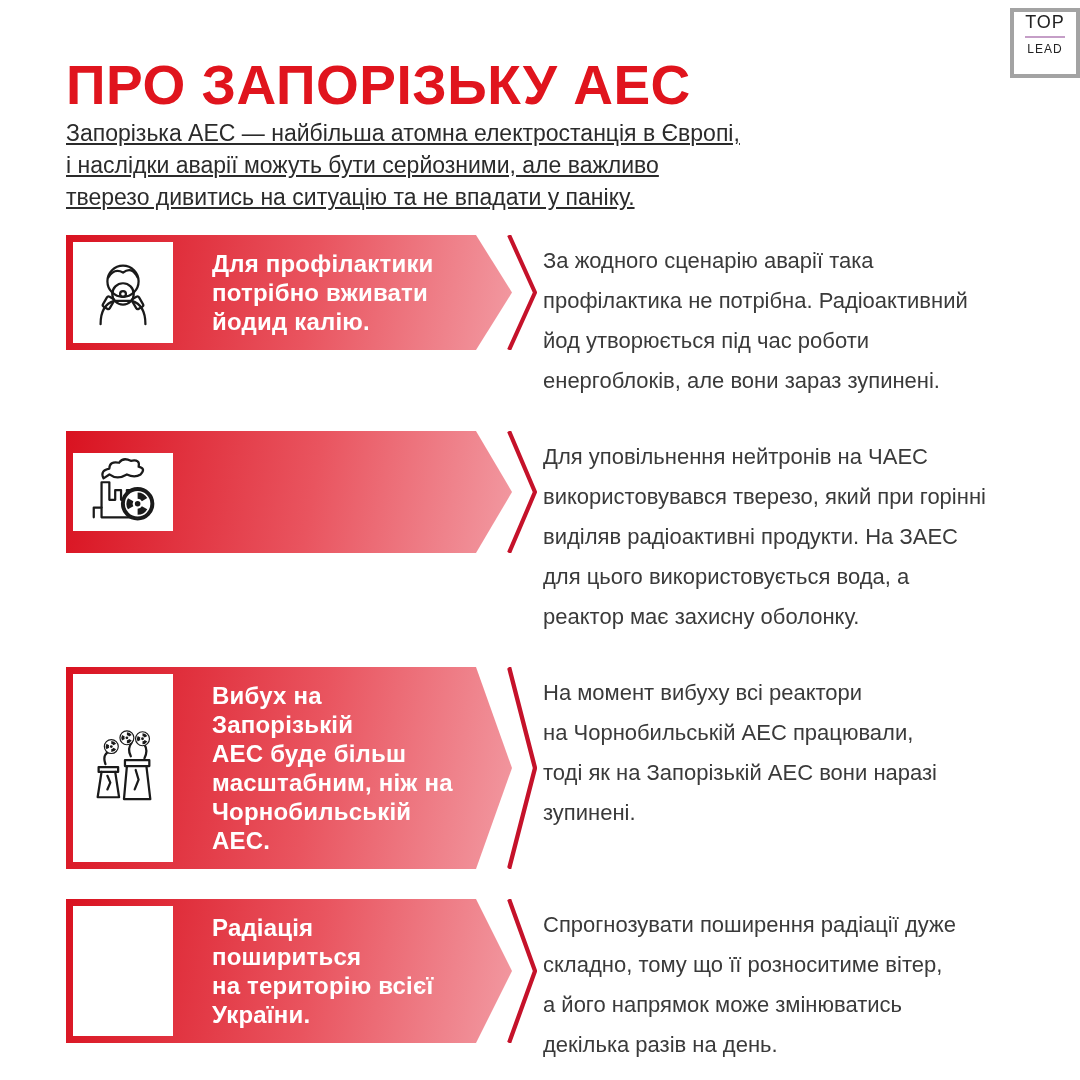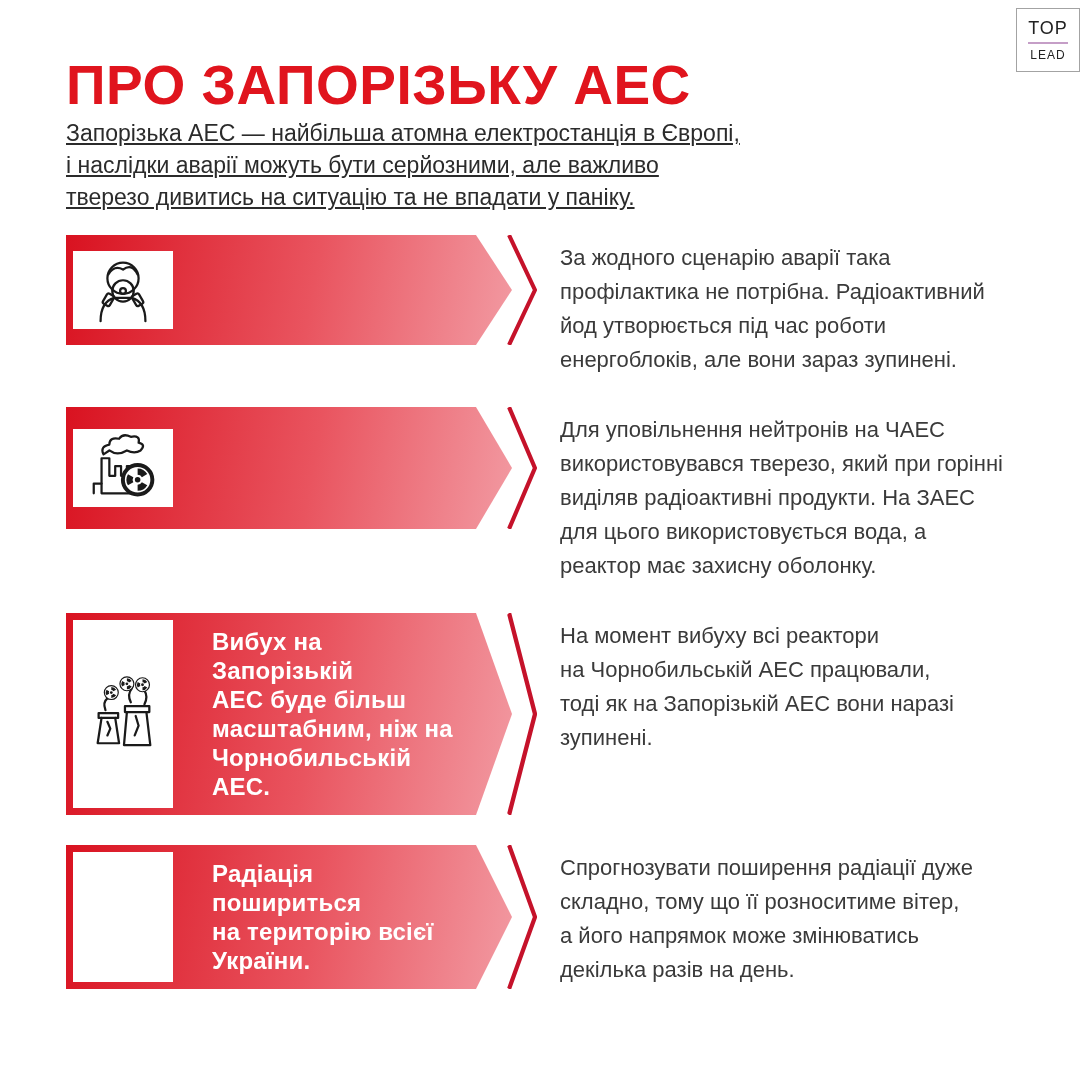--- a/index.html
+++ b/index.html
@@ -6,22 +6,22 @@
   body{
     width:1080px;height:1080px;overflow:hidden;background:#ffffff;
     font-family:"Liberation Sans", sans-serif;color:#1a1a1a;position:relative;
   }
   .canvas{padding:54px 66px 0 66px;position:relative;width:948px;}
 
   
   .title{font-weight:900;font-size:55px;line-height:63px;letter-spacing:.5px;color:#111;}
   .title .line2{color:#e0141d;}
   .brandbox{
-    position:absolute;top:8px;right:0;width:62px;height:62px;border:1px solid #a3a3a3;
-    background:#fff;display:flex;flex-direction:column;align-items:center;justify-content:center;
+    position:absolute;top:8px;right:0;width:62px;height:62px;border:4px solid #a3a3a3;
+    background:#fff;display:flex;flex-direction:column;align-items:center;justify-content:flex-start;
   }
   .brandbox .t{font-size:18px;letter-spacing:1px;color:#222;}
   .brandbox .sep{width:40px;border-top:2px solid #c59ec7;margin:3px 0 4px 0;}
   .brandbox .l{font-size:12px;letter-spacing:1px;color:#222;}
 
   
   .intro{font-size:23px;line-height:32px;color:#2b2b2b;white-space:pre-line;text-decoration:underline;}
 
   
   .colheads{display:flex;margin-top:46px;}
@@ -41,21 +41,21 @@
   .banner-content{position:relative;display:flex;align-items:center;width:100%;z-index:1;}
   .icon-box{
     width:100px;margin:7px;background:#ffffff;display:flex;align-items:center;justify-content:center;
     align-self:stretch;flex-shrink:0;
   }
   .myth-text{
     padding:14px 46px 14px 32px;color:#ffffff;font-weight:bold;font-size:24px;line-height:29px;
     white-space:pre-line;letter-spacing:.2px;
   }
   .truth-text{
-    margin-left:48px;width:460px;padding-top:6px;font-size:22px;line-height:34px;color:#3a3a3a;
+    margin-left:31px;width:460px;padding-top:6px;font-size:22px;line-height:40px;color:#3a3a3a;
     white-space:pre-line;
   }
 
   .icon-draw{stroke:#1a1a1a;stroke-width:2.3;fill:none;stroke-linecap:round;stroke-linejoin:round;}
 </style>
 </head>
 <body>
 
 <svg width="0" height="0" style="position:absolute" aria-hidden="true">
   <defs>
@@ -101,20 +101,23 @@
             <svg width="78" height="78" viewBox="0 0 80 80">
               <path class="icon-draw" d="M17,72 Q17,52 31,48 L49,48 Q63,52 63,72"></path>
               <circle class="icon-draw" cx="40" cy="28" r="16"></circle>
               <path class="icon-draw" d="M25,24 Q31,14 40,19 Q49,12 55,24"></path>
               <circle class="icon-draw" cx="40" cy="41" r="11"></circle>
               <circle class="icon-draw" cx="40" cy="41" r="3"></circle>
               <rect class="icon-draw" x="21" y="44" width="8" height="12" rx="2" transform="rotate(30 25 50)"></rect>
               <rect class="icon-draw" x="51" y="44" width="8" height="12" rx="2" transform="rotate(-30 55 50)"></rect>
             </svg>
           </div>
+          <div class="myth-text">Для профілактики
+потрібно вживати
+йодид калію.</div>
         </div>
       </div>
       <div class="truth-text">За жодного сценарію аварії така
 профілактика не потрібна. Радіоактивний
 йод утворюється під час роботи
 енергоблоків, але вони зараз зупинені.</div>
     </div>
 
     <div class="row">
       <div class="banner" style="min-height:122px;">

